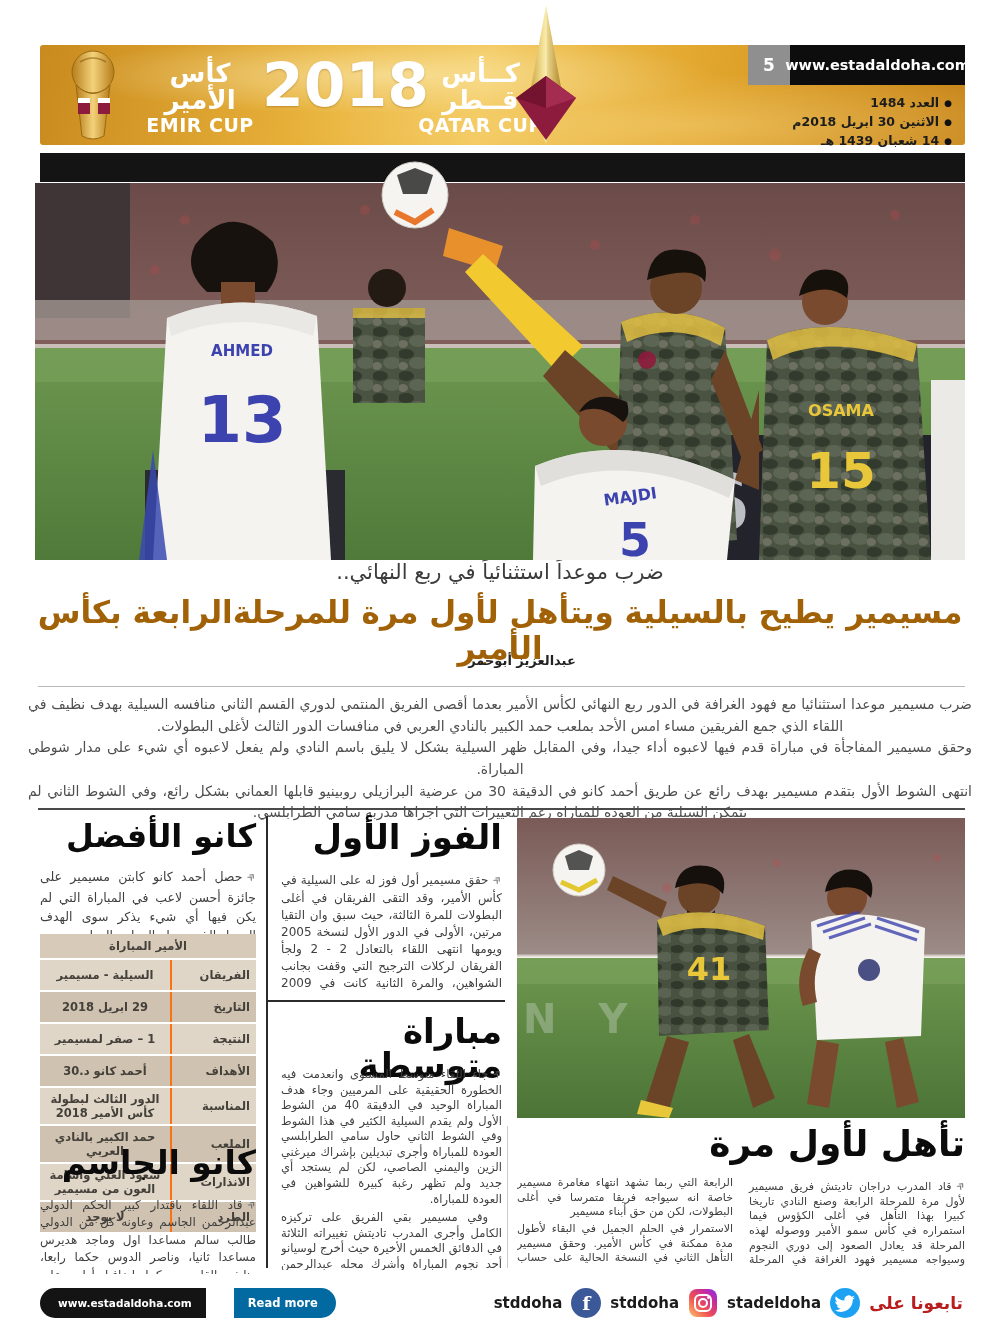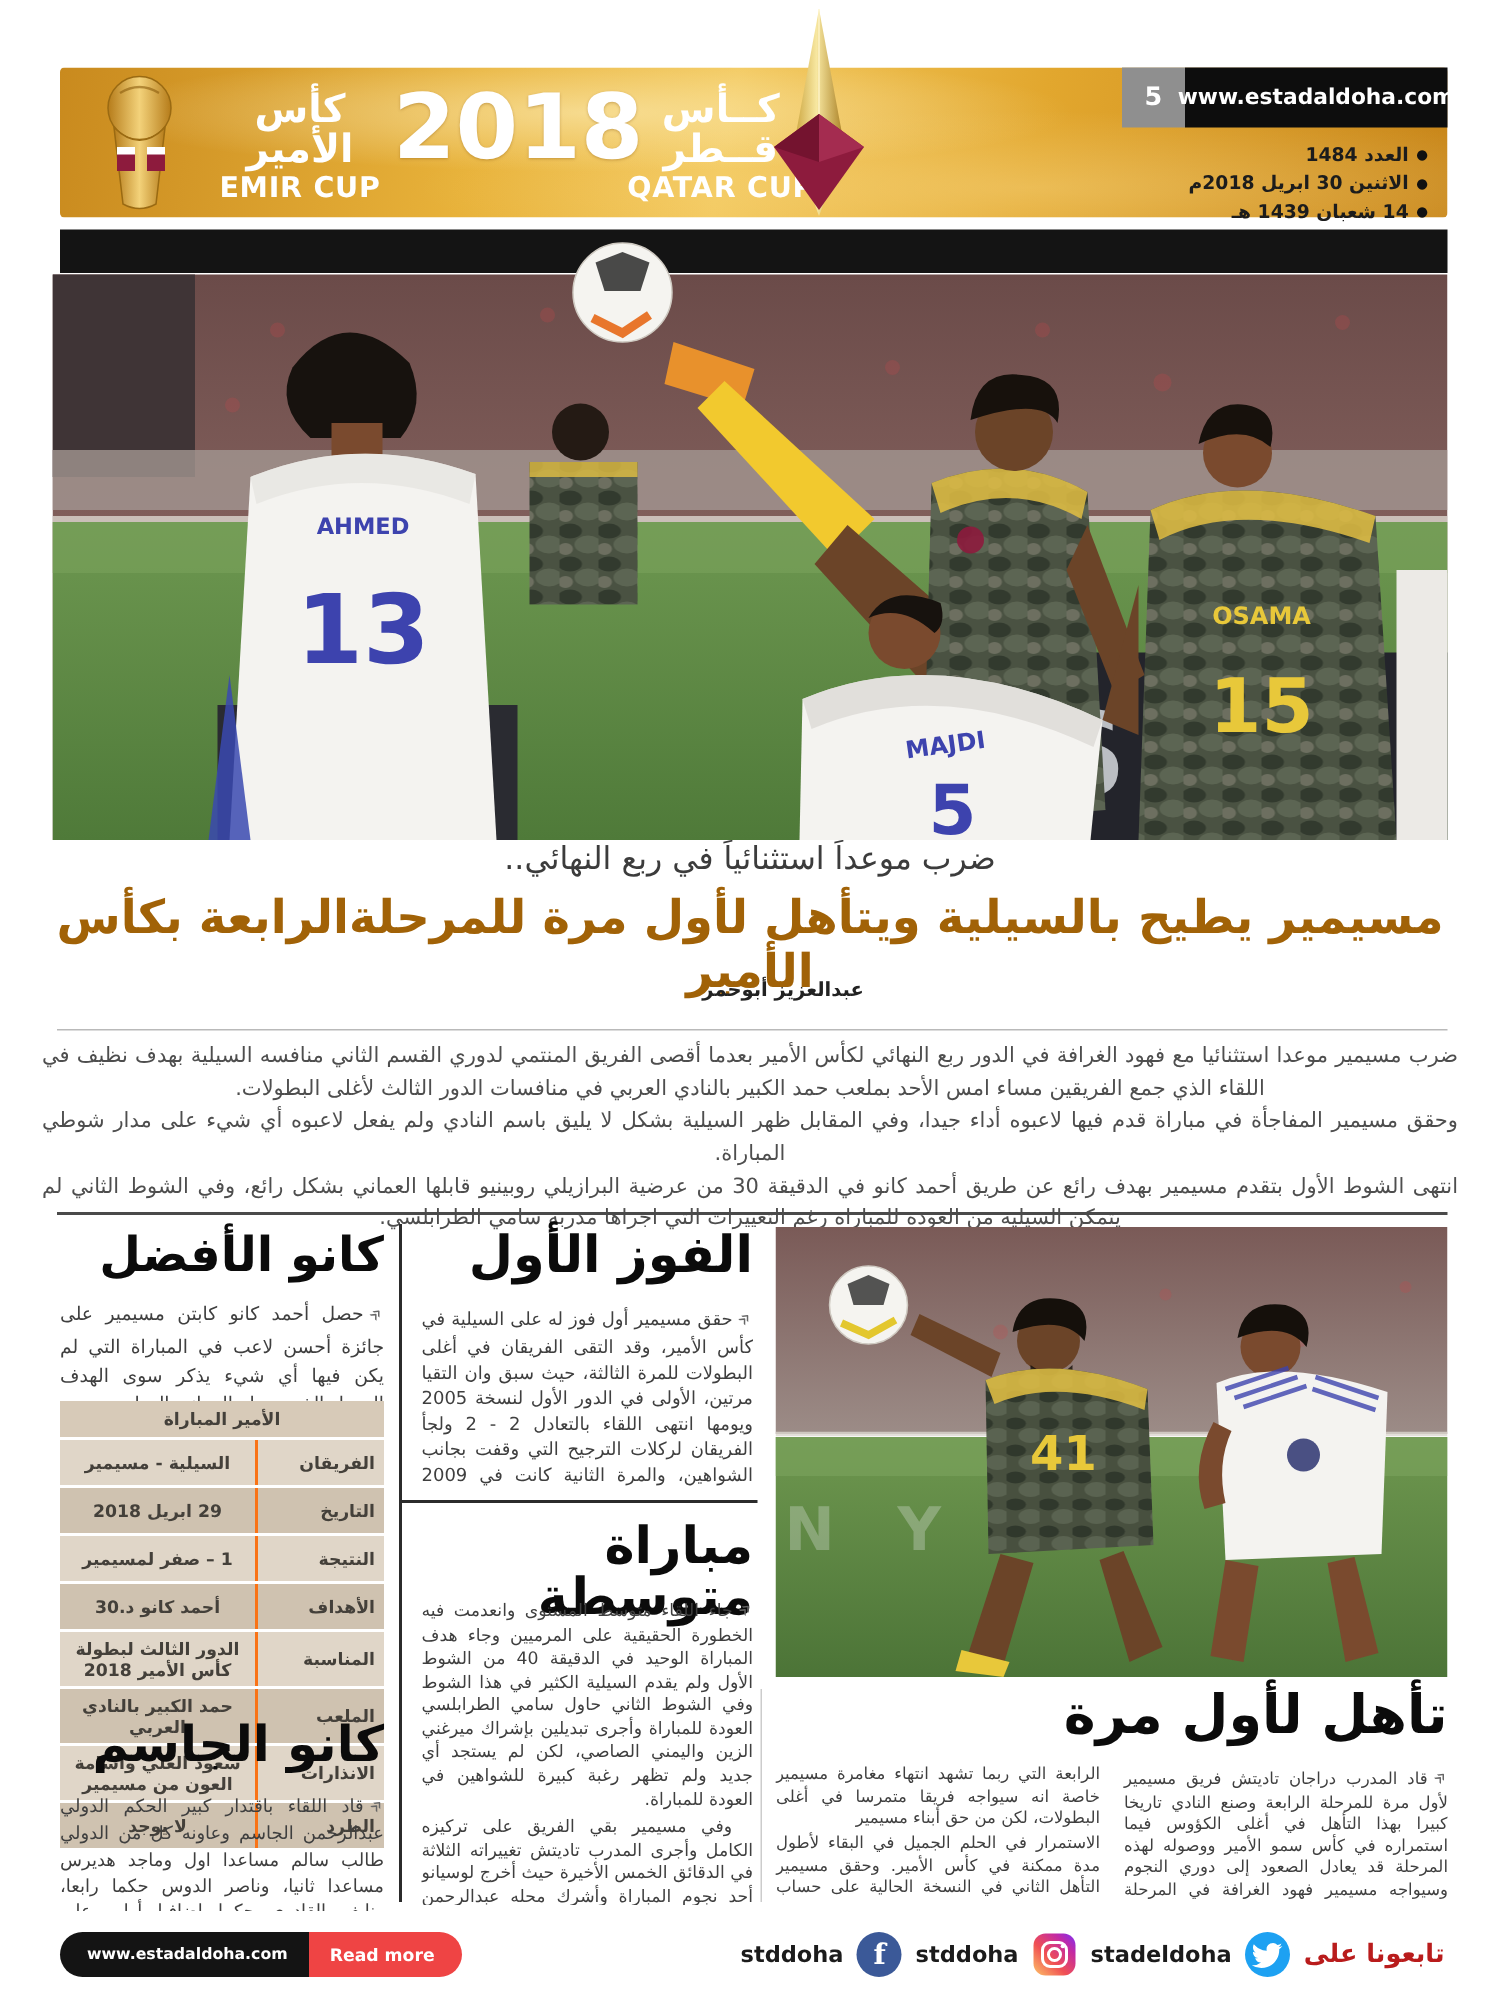--- a/index.html
+++ b/index.html
@@ -63,22 +63,22 @@
   .card .row{display:flex;margin-top:2px;}
   .card .row:nth-child(odd){background:#cfc2b0;}
   .card .row:nth-child(even){background:#e0d6c8;}
   .card .lbl{width:72px;padding:8px 6px;display:flex;align-items:center;border-left:2px solid #f97316;}
   .card .val{flex:1;padding:4px 6px;display:flex;align-items:center;justify-content:center;text-align:center;}
 
   
   .pill{left:40px;top:1288px;height:30px;display:flex;z-index:2;}
   .pill .site{background:#141414;color:#fff;font-size:10.5px;font-weight:bold;
     border-radius:15px 0 0 15px;display:flex;align-items:center;padding:0 14px 0 18px;}
-  .pill .more{background:#ef4444;color:#fff;font-size:11.5px;font-weight:bold;
-    border-radius:0 15px 15px 0;display:flex;align-items:center;padding:0 18px 0 14px;}
+  .pill .more{background:#0369a1;color:#fff;font-size:11.5px;font-weight:bold;
+    border-radius:0 15px 15px 0;display:flex;align-items:center;padding:0 18px 0 14px;margin-left:28px;}
   .social{right:35px;top:1286px;height:34px;display:flex;align-items:center;gap:9px;z-index:2;}
   .social .handle{font-size:15px;font-weight:bold;color:#1b1b1b;}
   .social .follow{font-size:17px;font-weight:bold;color:#b91c1c;direction:rtl;margin-right:2px;text-align:center;}
   .icon-circle{width:30px;height:30px;border-radius:50%;display:flex;align-items:center;justify-content:center;}
   .fb{background:#3b5998;color:#fff;font-size:19px;font-weight:bold;font-family:"DejaVu Serif",serif;}
 </style>
 </head>
 <body>
 
 <div class="abs gold-banner"></div>

